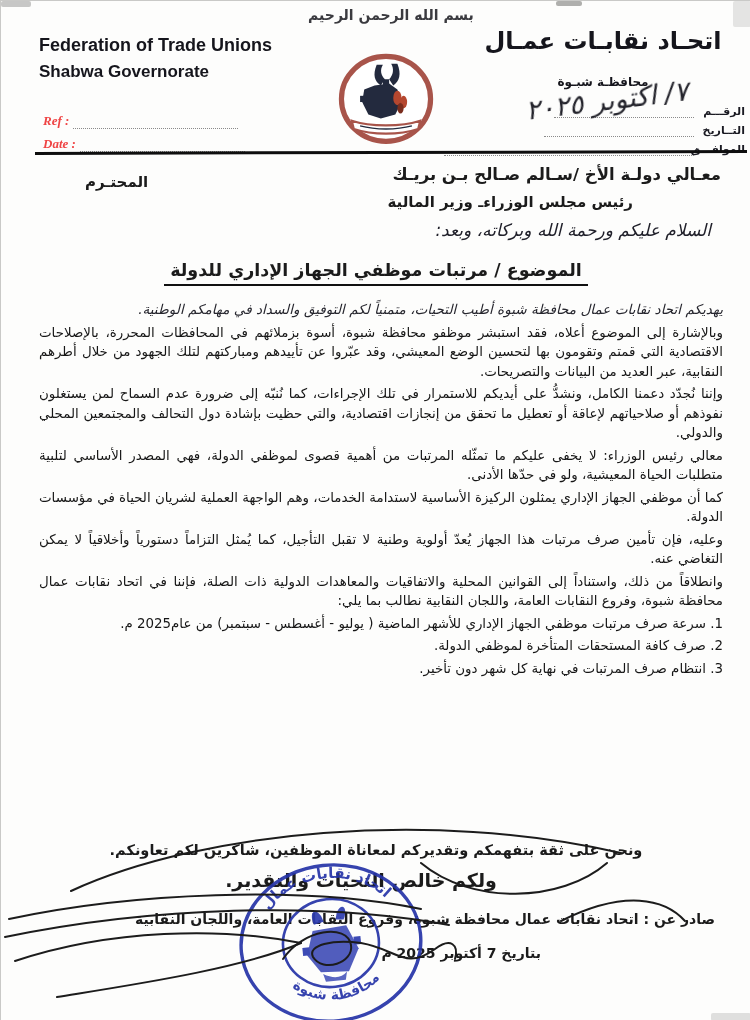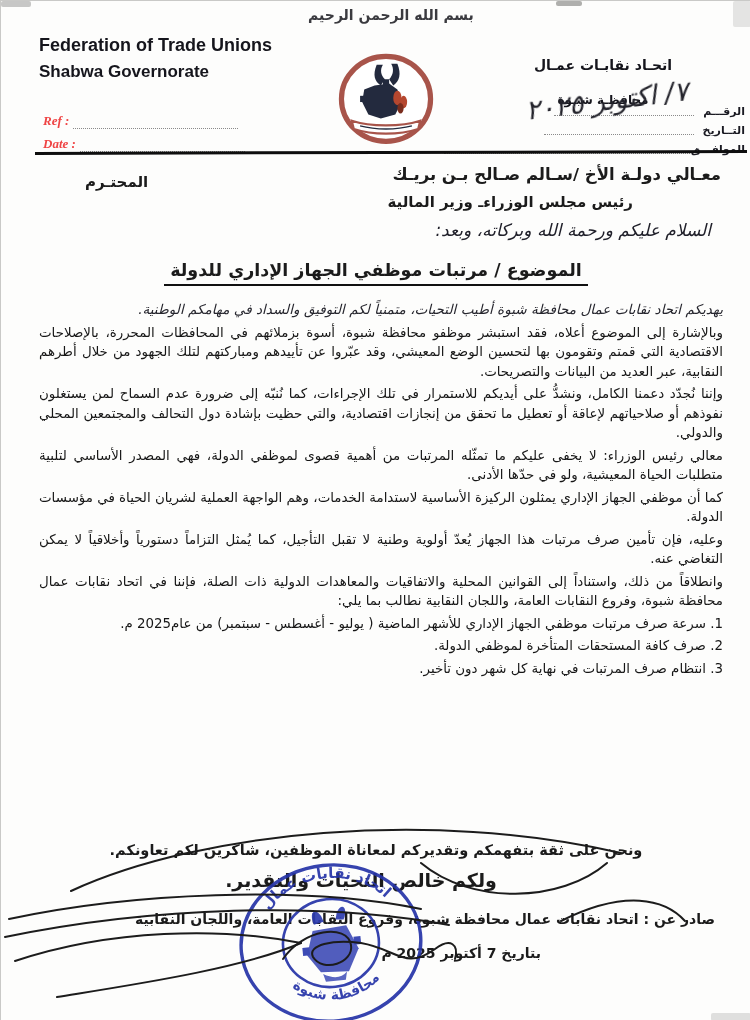--- a/index.html
+++ b/index.html
@@ -24,34 +24,34 @@
   .org-en{
     position:absolute;left:38px;top:34px;width:270px;text-align:left;
     font-family:"Liberation Sans",sans-serif;font-weight:bold;color:#15151c;
   }
   .org-en .l1{font-size:18px;}
   .org-en .l2{font-size:17px;margin-top:6px;}
   .org-ar{
     position:absolute;right:28px;top:26px;width:240px;text-align:center;
     direction:rtl;font-weight:bold;color:#15151c;
   }
-  .org-ar .l1{font-size:14px;margin-top:30px;}
+  .org-ar .l1{font-size:24px;}
   .org-ar .l2{font-size:12px;margin-top:20px;}
 
   .logo{position:absolute;left:328px;top:42px;width:114px;height:116px;}
 
   .refbox{position:absolute;left:42px;top:112px;font-family:"Liberation Serif",serif;
     font-style:italic;font-weight:bold;font-size:13px;color:#ef4444;}
   .refbox .row{display:flex;align-items:flex-end;margin-bottom:7px;}
   .refbox .lbl{margin-right:4px;}
   .refbox .dots{display:inline-block;width:165px;border-bottom:1px dotted #8a8a8a;height:12px;}
 
   .numbox{position:absolute;right:6px;top:104px;direction:rtl;font-size:11px;
     font-weight:bold;color:#1a1a22;}
-  .numbox .row{display:flex;margin-bottom:6px;}
+  .numbox .row{display:flex;align-items:flex-end;margin-bottom:6px;}
   .numbox .lbl{margin-left:5px;white-space:nowrap;width:46px;}
   .numbox .dots{display:inline-block;border-bottom:1px dotted #8a8a8a;height:10px;}
   .numbox .d1{width:140px;} .numbox .d2{width:150px;} .numbox .d3{width:250px;}
 
   .hand-date{
     position:absolute;right:62px;top:84px;direction:rtl;
     font-size:27px;color:#23232b;transform:rotate(-7deg);
     font-style:italic;letter-spacing:1px;white-space:nowrap;filter:blur(.2px);
   }
 

